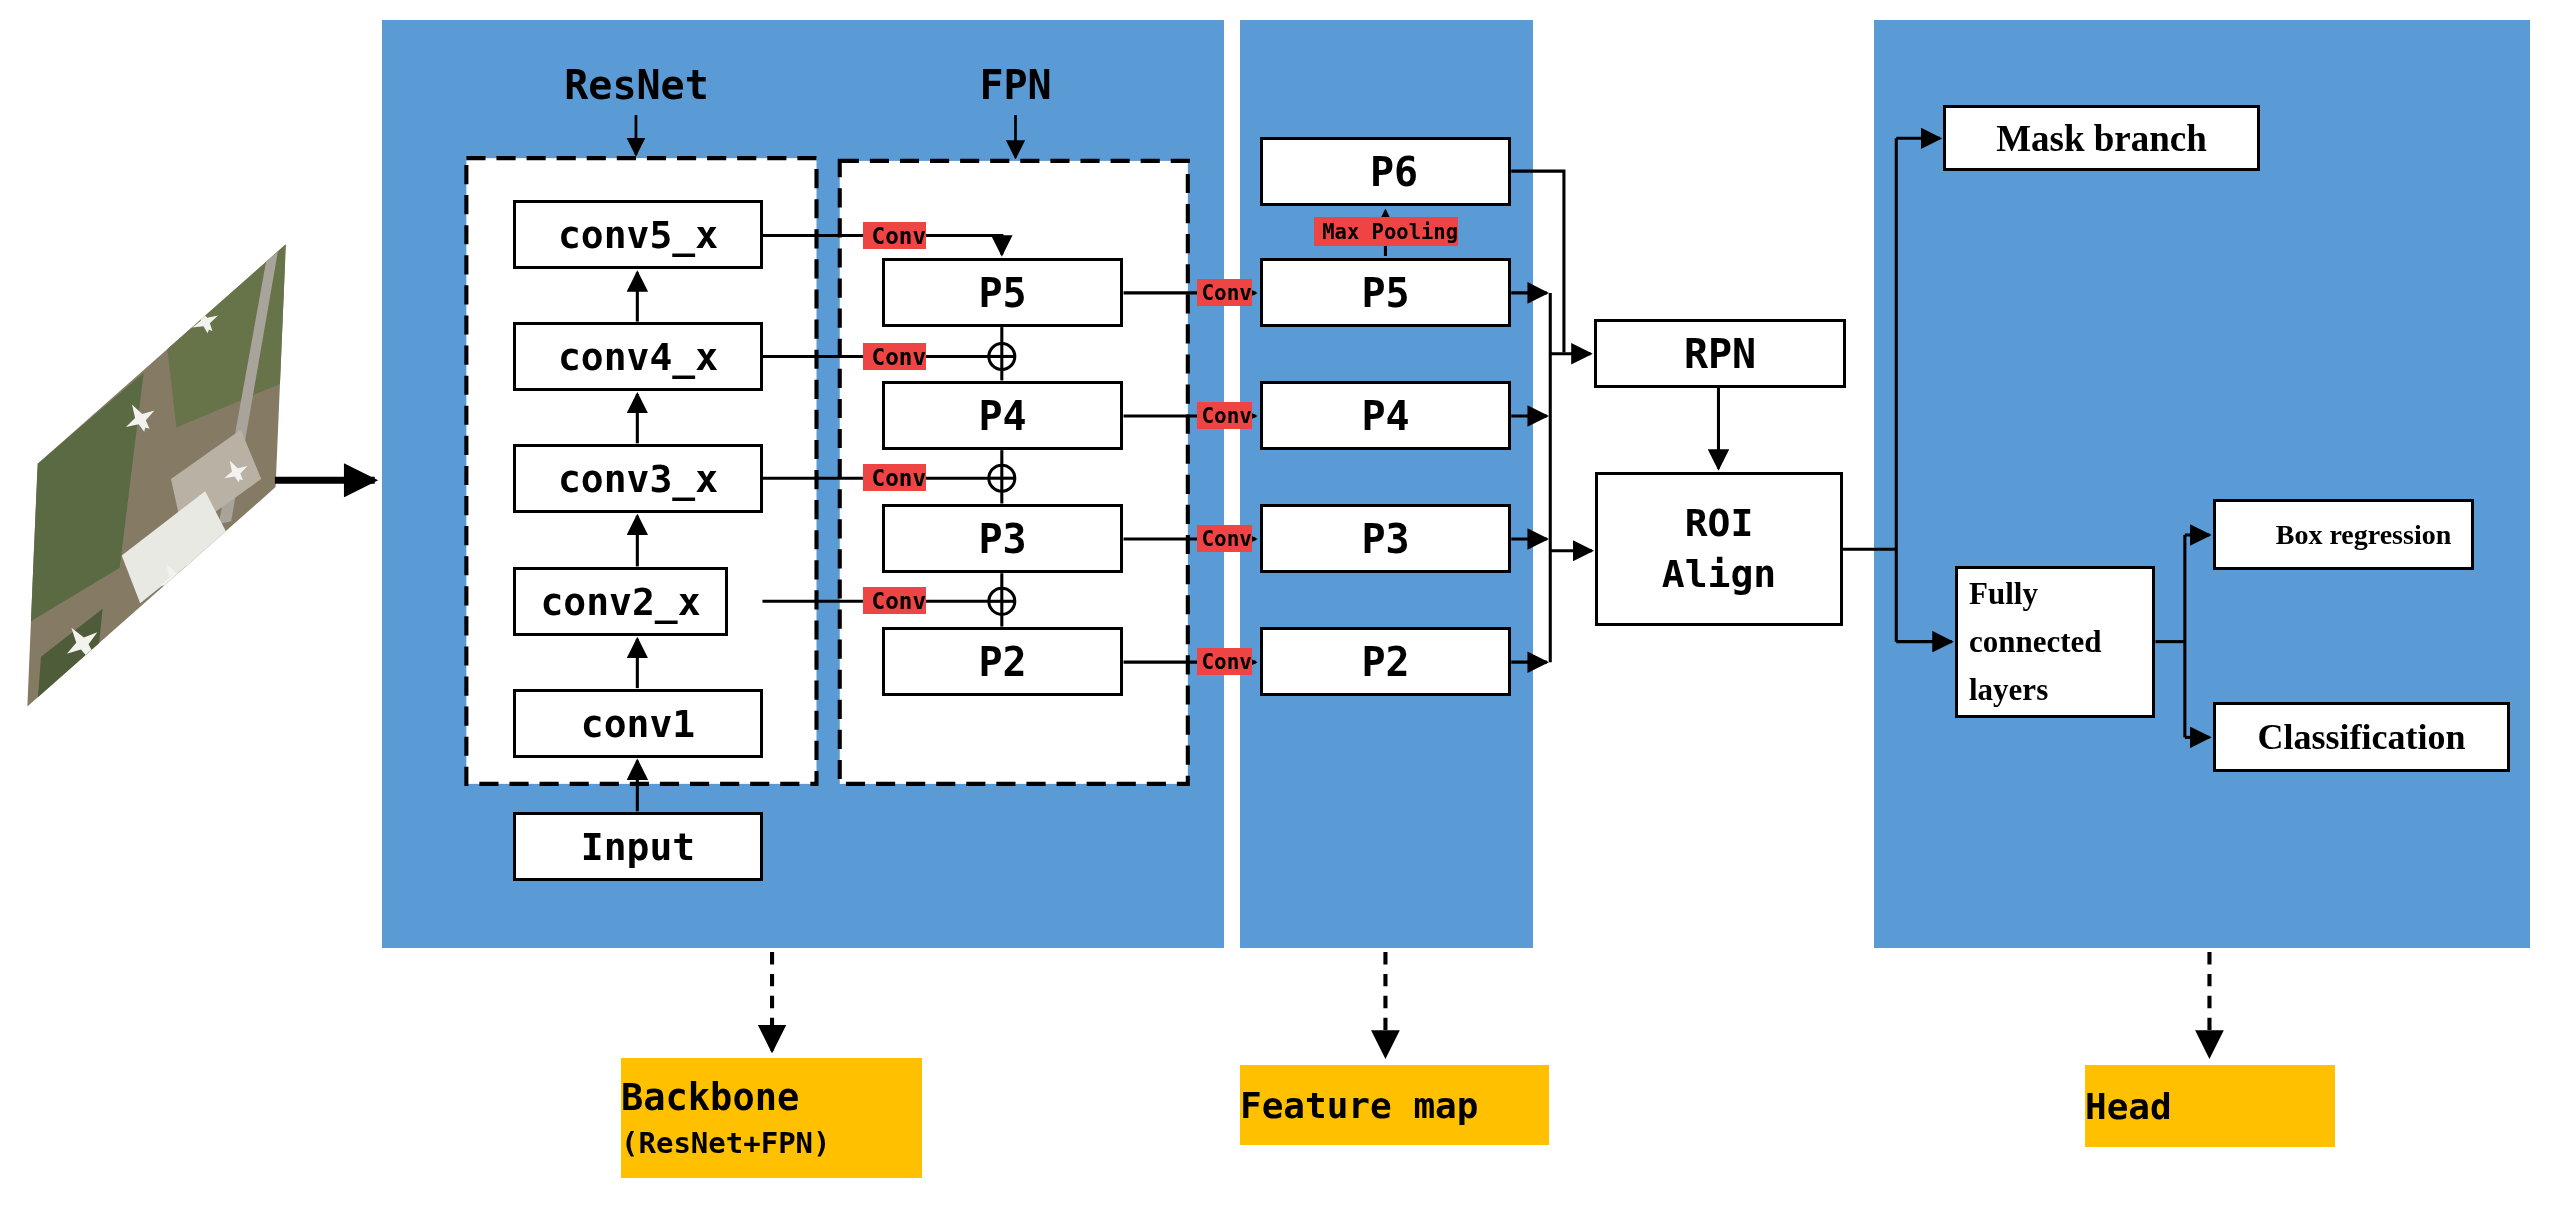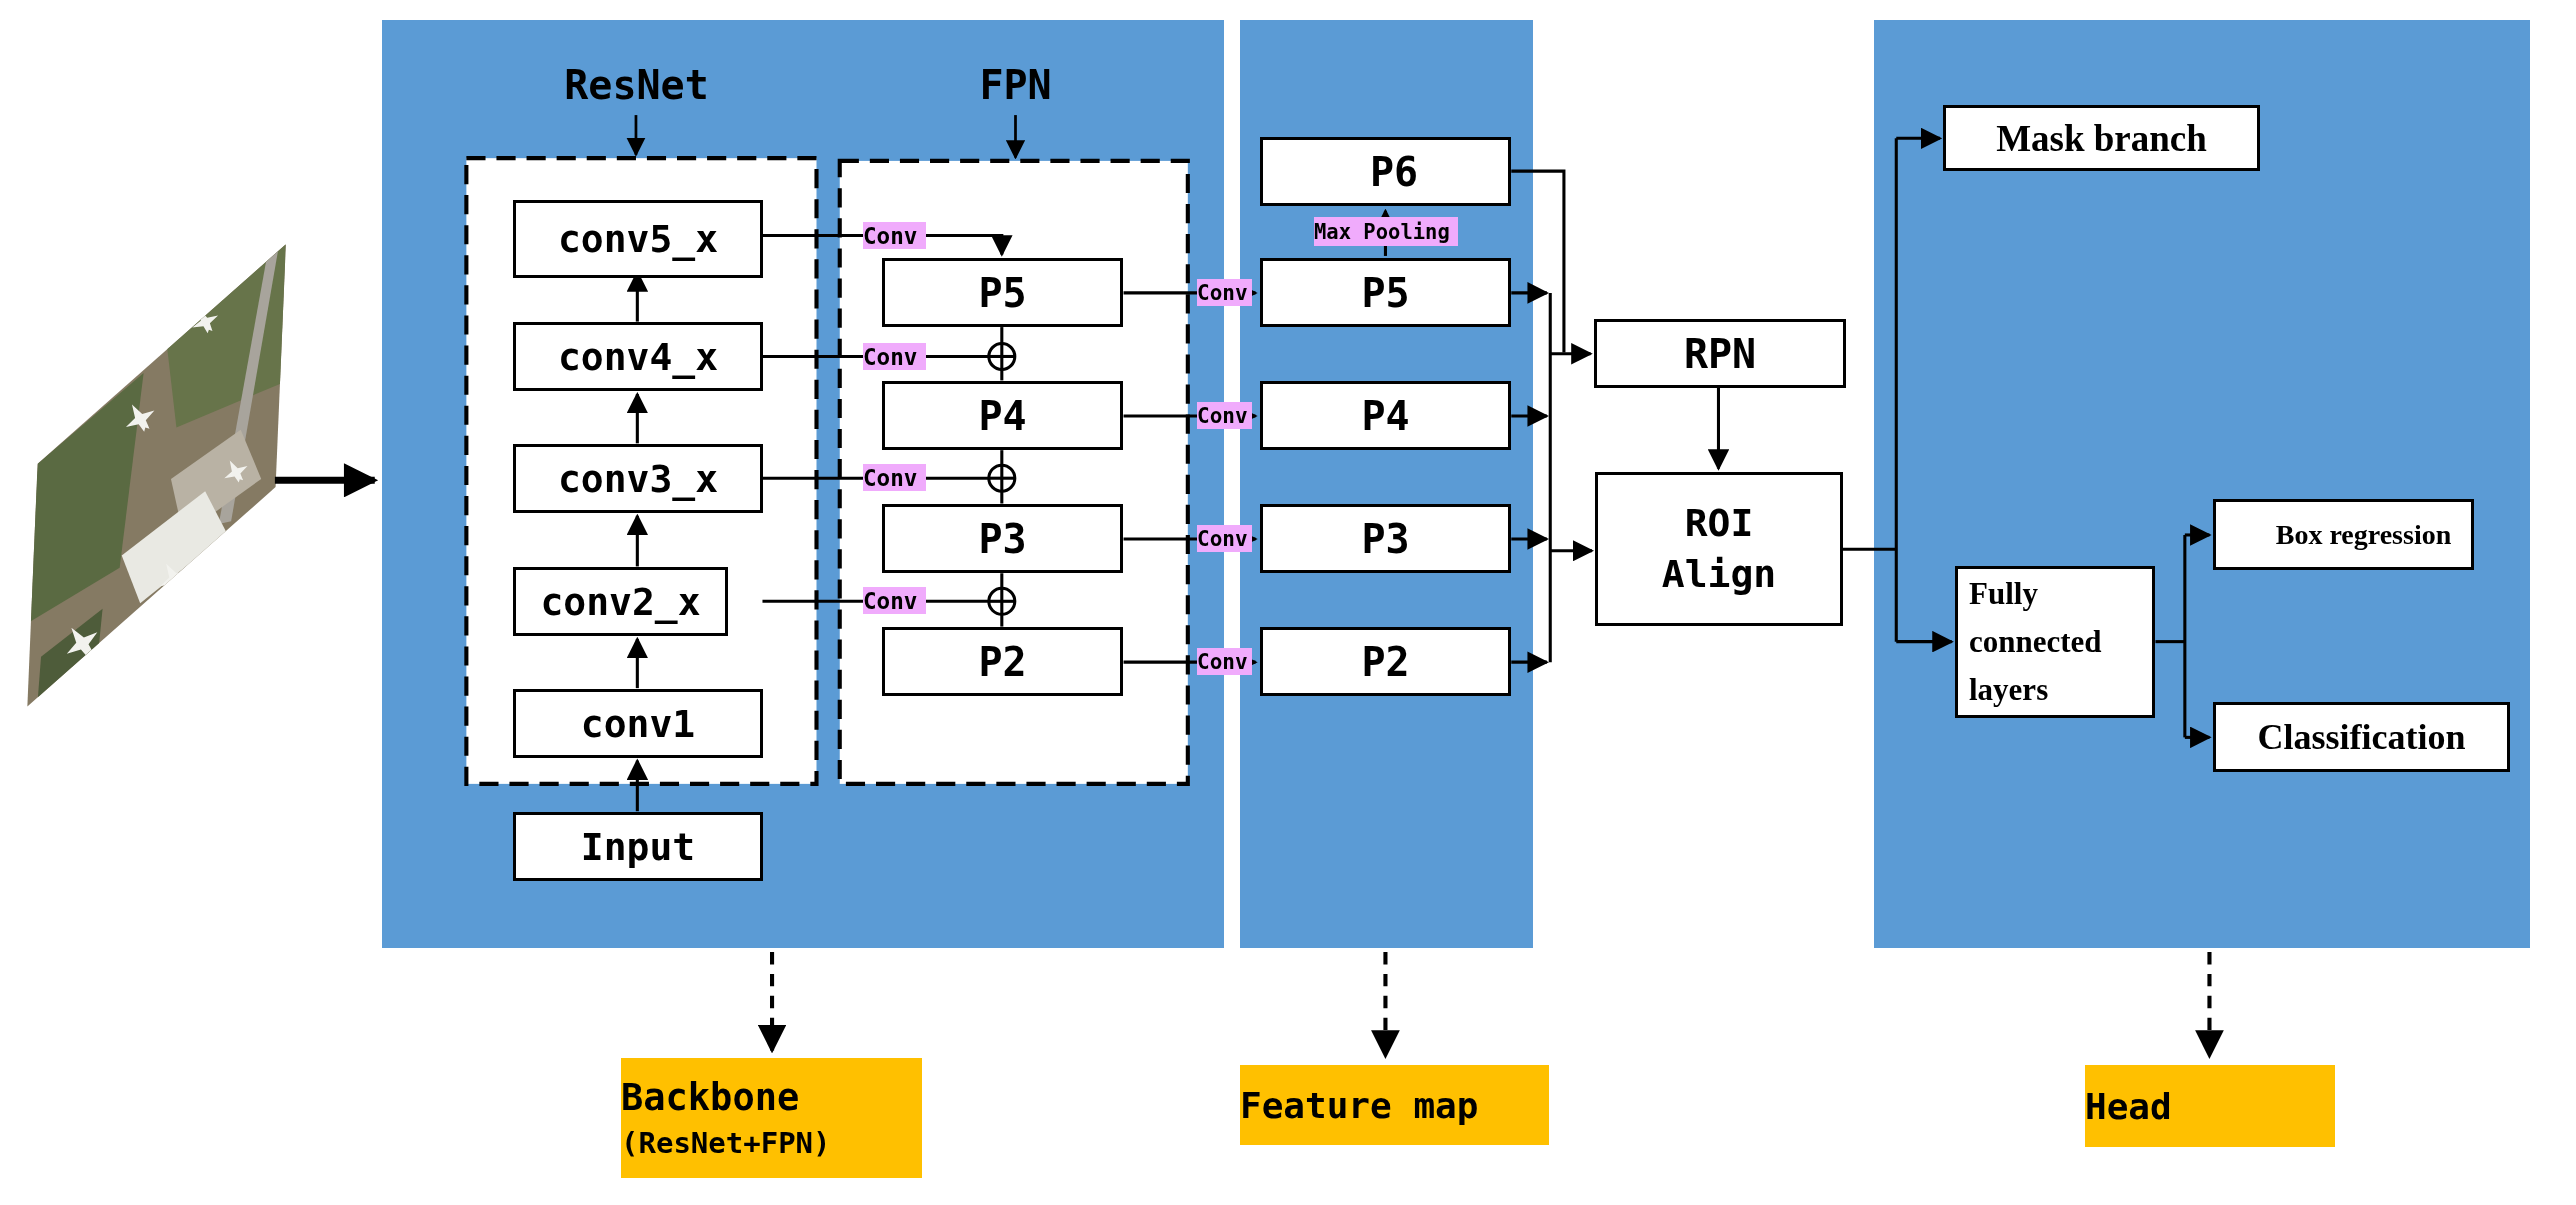--- a/index.html
+++ b/index.html
@@ -7,21 +7,21 @@
           font-family:"DejaVu Sans Mono",monospace;}
   .abs{position:absolute;}
   .panel{background:#5B9BD5;z-index:0;}
   .wires{z-index:1;}
   .box{background:#ffffff;border:3.4px solid #000;box-sizing:border-box;display:flex;
        align-items:center;justify-content:center;z-index:2;
        font-family:"DejaVu Sans Mono",monospace;font-weight:bold;color:#000;}
   .sbox{background:#ffffff;border:3.4px solid #000;box-sizing:border-box;display:flex;
         align-items:center;justify-content:center;z-index:2;
         font-family:"Liberation Serif",serif;font-weight:bold;color:#000;}
-  .chip{background:#f0abfc;display:flex;align-items:center;justify-content:flex-start;z-index:2;
+  .chip{background:#ef4444;display:flex;align-items:center;justify-content:flex-end;z-index:2;
         font-family:"DejaVu Sans Mono",monospace;font-weight:bold;color:#000;}
   .title{display:flex;align-items:center;justify-content:center;z-index:2;
          font-family:"DejaVu Sans Mono",monospace;font-weight:bold;color:#000;}
   .cap{background:#FFC000;display:flex;flex-direction:column;justify-content:center;
        z-index:2;font-family:"DejaVu Sans Mono",monospace;font-weight:bold;color:#000;}
   .fcbox{background:#ffffff;border:3.4px solid #000;box-sizing:border-box;display:flex;
          flex-direction:column;align-items:flex-start;justify-content:center;z-index:2;
          font-family:"Liberation Serif",serif;font-weight:bold;color:#000;padding-left:11px;}
   svg line, svg polyline{stroke:#000;fill:none;}
 </style>
@@ -164,21 +164,21 @@
     </g>
   </svg>
 
   <div class="abs title" style="left:546px;top:60px;width:181px;height:49px;font-size:40px;">
       <span>ResNet</span>
     </div>
   <div class="abs title" style="left:947px;top:60px;width:137px;height:49px;font-size:40px;">
       <span>FPN</span>
     </div>
 
-  <div class="abs box" style="left:513px;top:200px;width:250px;height:78px;font-size:38px;">
+  <div class="abs box" style="left:513px;top:200px;width:250px;height:69px;font-size:38px;">
       <span>conv5_x</span>
     </div>
   <div class="abs box" style="left:513px;top:322px;width:250px;height:69px;font-size:38px;">
       <span>conv4_x</span>
     </div>
   <div class="abs box" style="left:513px;top:444px;width:250px;height:69px;font-size:38px;">
       <span>conv3_x</span>
     </div>
   <div class="abs box" style="left:513px;top:567px;width:215px;height:69px;font-size:38px;">
       <span>conv2_x</span>

